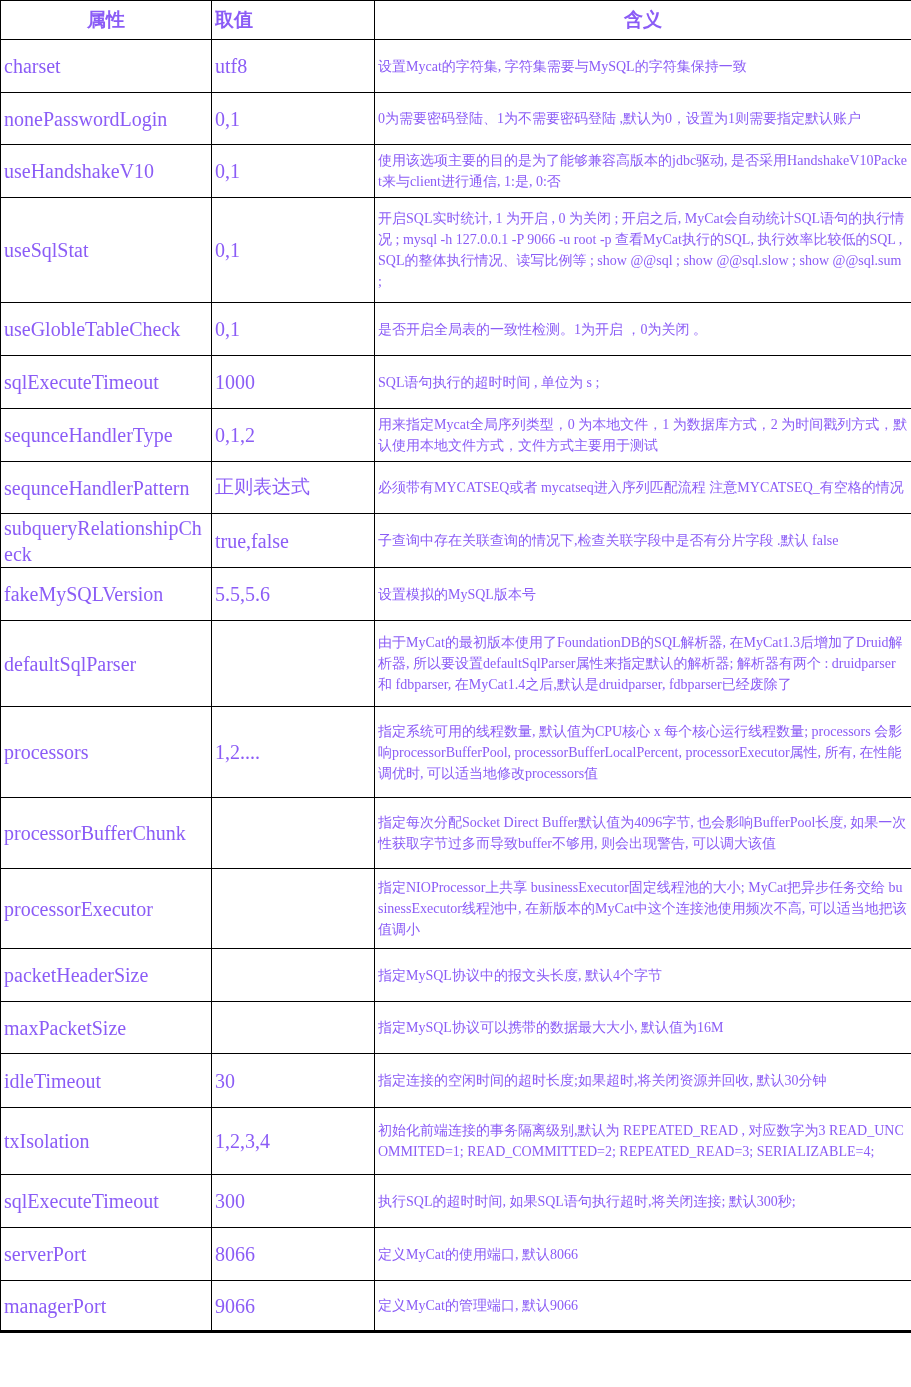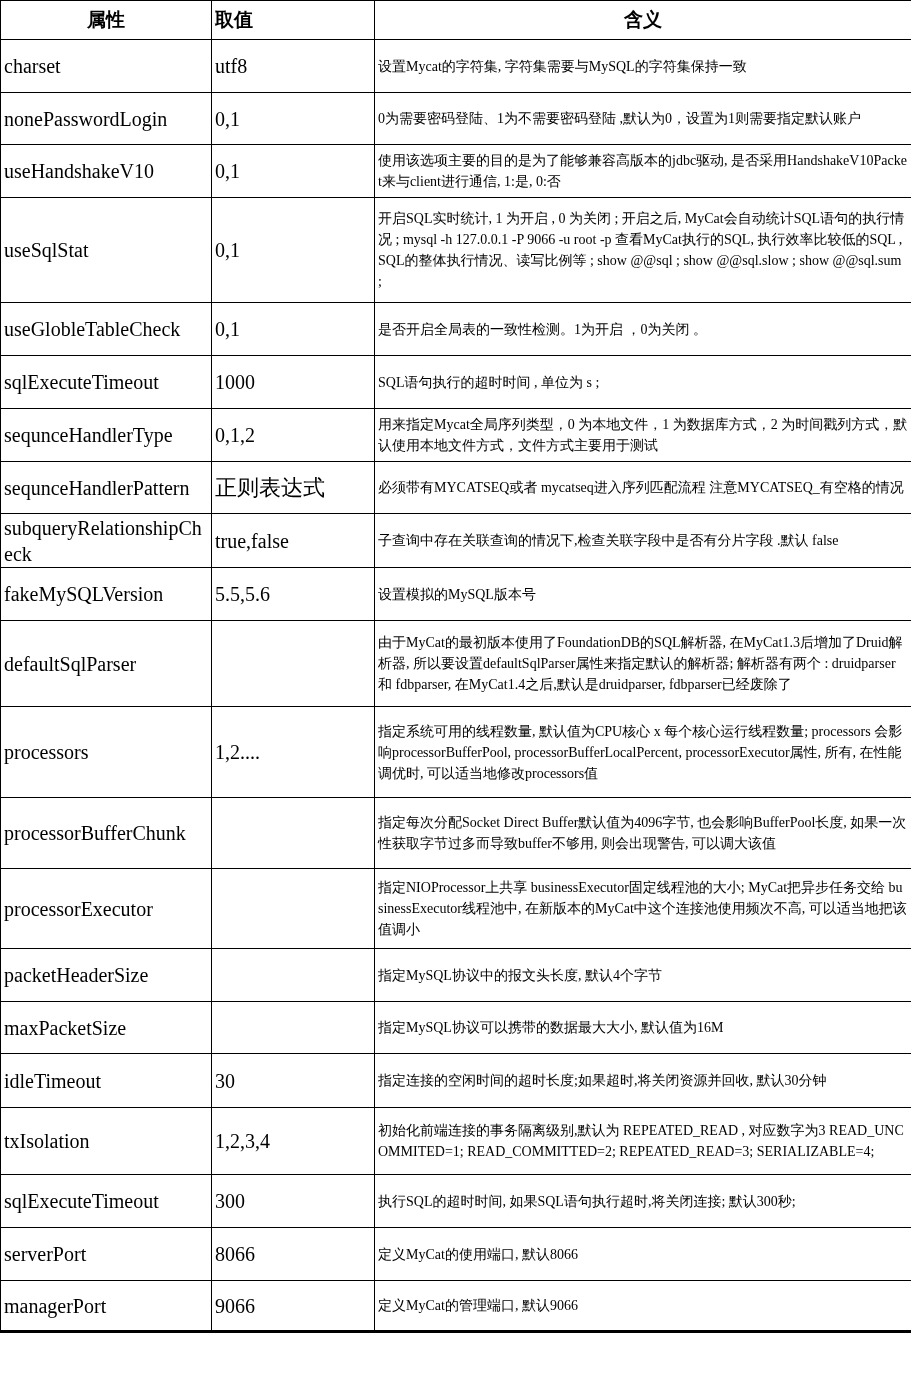--- a/index.html
+++ b/index.html
@@ -2,41 +2,41 @@
 <html><head>
   <meta charset="utf-8">
   <style>
     html, body { margin: 0; padding: 0; background: #ffffff; }
     body { width: 911px; height: 1387px; overflow: hidden; }
     table.cfg {
       border-collapse: collapse;
       width: 911px;
       table-layout: fixed;
       font-family: "Liberation Serif", "DejaVu Serif", serif;
-      color: #000000;
+      color: #8b5cf6;
     }
     table.cfg td, table.cfg th {
       border: 1px solid #000;
       padding: 0 3px;
       vertical-align: middle;
       overflow: hidden;
     }
     table.cfg th {
       height: 38px;
       font-family: "DejaVu Sans", "Liberation Sans", sans-serif;
       font-weight: bold;
       font-size: 19px;
       background: #ffffff;
     }
     th.h-attr { text-align: center; }
     th.h-val { text-align: left; padding-left: 4px; }
     th.h-mean { text-align: center; }
     td.c-name { font-size: 20px; line-height: 26px; word-break: break-all; }
     td.c-val { font-size: 20px; line-height: 26px; padding-left: 4px; }
-    td.c-val.cjk { font-family: Liberation Serif, serif; font-size: 22px; }
+    td.c-val.cjk { font-family: Liberation Mono, monospace; font-size: 19px; }
     td.c-mean {
       font-size: 14px;
       line-height: 21px;
       padding: 2px 3px;
       word-break: break-all;
     }
     table.cfg { border-bottom: 3px solid #000; }
   </style>
 </head>
 <body>

